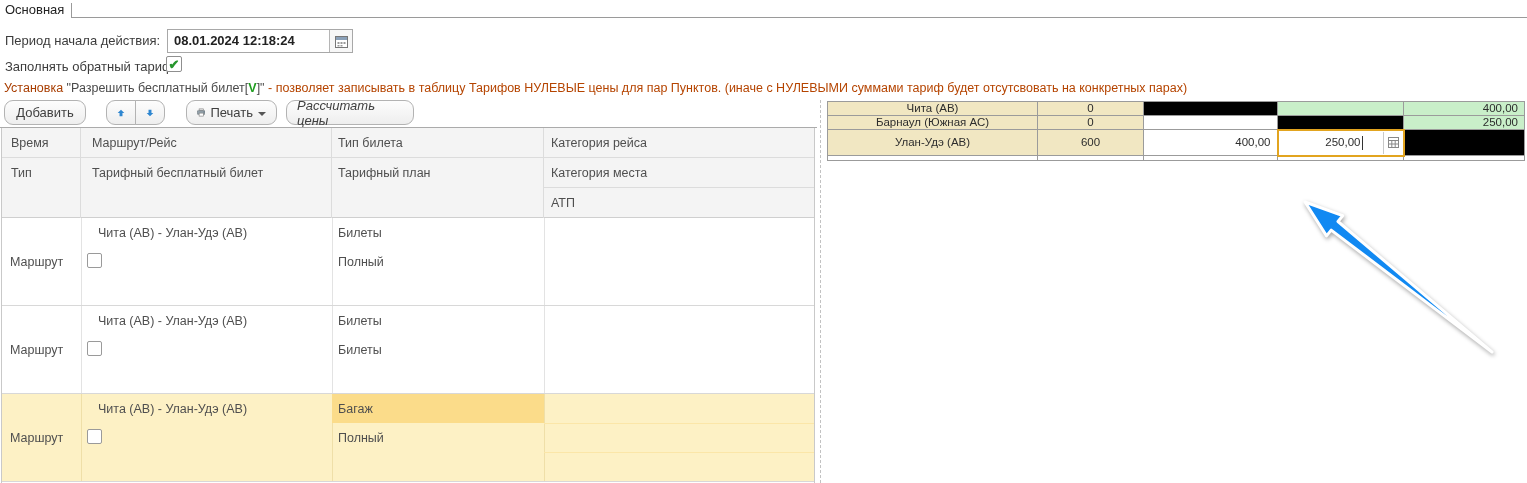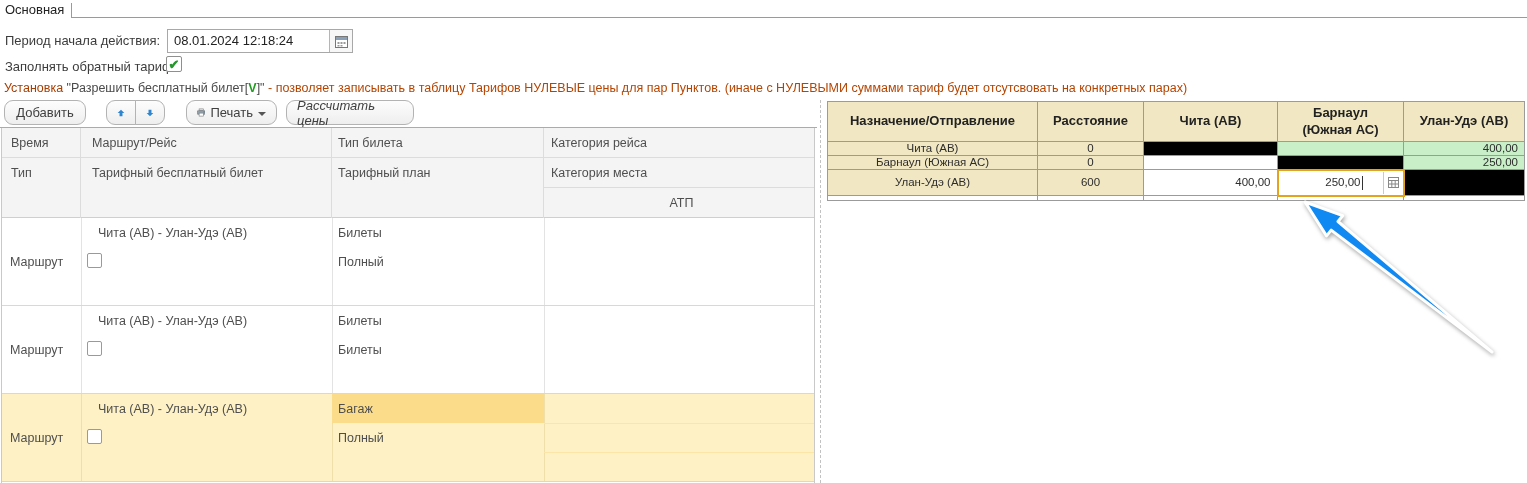--- a/index.html
+++ b/index.html
@@ -7,21 +7,21 @@
   body { font-family:"Liberation Sans", sans-serif; }
   .screen { position:relative; width:1527px; height:483px; background:#fff; overflow:hidden; font-size:13px; color:#3c3c3c; }
 
   
   .tab-label { position:absolute; left:5px; top:2px; font-size:13px; color:#222; }
   .tab-line  { position:absolute; top:17px; left:71px; right:0; border-top:1px solid #9a9a9a; }
   .tab-tick  { position:absolute; left:71px; top:3px; height:15px; border-left:1px solid #9a9a9a; }
 
   
   .lbl-period { position:absolute; left:5px; top:33px; }
-  .date-group { position:absolute; left:167px; top:29px; width:186px; height:24px; border:1px solid #a8a8a8; background:#fff; display:flex; }
+  .date-group { position:absolute; left:167px; top:29px; width:186px; height:24px; border:1px solid #a8a8a8; background:#fff; display:flex;font-weight:bold; }
   .date-input { flex:1; padding:3px 0 0 6px; font-size:13px; color:#222; white-space:nowrap; overflow:hidden; }
   .cal-btn { width:23px; border-left:1px solid #b5b5b5; background:#f7f7f7; display:flex; align-items:center; justify-content:center; cursor:pointer; }
 
   
   .lbl-reverse { position:absolute; left:5px; top:59px; }
   .chk { position:absolute; left:166px; top:56px; width:16px; height:16px; border:1px solid #8f8f8f; border-radius:2px; background:#fff; display:flex; align-items:center; justify-content:center; }
   .chk span { color:#27962d; font-size:13px; font-weight:bold; line-height:1; }
 
   
   .notice { position:absolute; left:4px; top:81px; font-size:12.5px; white-space:nowrap; }
@@ -47,21 +47,21 @@
   .hc { position:absolute; border-right:1px solid #dcdcdc; border-bottom:1px solid #dcdcdc; padding:8px 4px 0 9px; overflow:hidden; }
   .hc.nb { border-bottom:none; }
   .h-c1r1 { left:0;   top:0;   width:79px;  height:30px; }
   .h-c1r2 { left:0;   top:30px; width:79px; height:60px; }
   .h-c2r1 { left:79px; top:0;   width:251px; height:30px; padding-left:11px; }
   .h-c2r2 { left:79px; top:30px; width:251px; height:60px; padding-left:11px; }
   .h-c3r1 { left:330px; top:0;   width:212px; height:30px; padding-left:6px; }
   .h-c3r2 { left:330px; top:30px; width:212px; height:60px; padding-left:6px; }
   .h-c4r1 { left:542px; top:0;    width:272px; height:30px; padding-left:7px; border-right:none; }
   .h-c4r2 { left:542px; top:30px; width:272px; height:30px; padding-left:7px; border-right:none; }
-  .h-c4r3 { left:542px; top:60px; width:272px; height:30px; padding-left:7px; border-right:none;text-align:center; }
+  .h-c4r3 { left:542px; top:60px; width:272px; height:30px; padding-left:7px; border-right:none; }
 
   .grp { position:relative; height:88px; border-bottom:1px solid #d8d8d8; background:#fff; }
   .grp.hl { background:#fdf1c5; }
   .vl { position:absolute; top:0; bottom:0; border-left:1px solid #e3e3e3; }
   .vl1 { left:79px; } .vl2 { left:330px; } .vl3 { left:542px; }
   .grp.hl .vl { border-left-color:#efdfa8; }
   .g-route { position:absolute; left:96px; top:8px; }
   .g-type  { position:absolute; left:8px;  top:37px; }
   .g-plan  { position:absolute; left:336px; top:37px; }
   .g-ticket{ position:absolute; left:330px; top:0; width:212px; height:29px; padding:8px 0 0 6px; }
@@ -215,27 +215,20 @@
 
   <table class="mx">
     <colgroup>
         <col style="width:210px">
         <col style="width:106px">
         <col style="width:134px">
         <col style="width:126px">
         <col style="width:121px">
       </colgroup>
     <tbody>
-        <tr>
-      <th class="first">Назначение/Отправление</th>
-      <th>Расстояние</th>
-      <th>Чита (АВ)</th>
-      <th>Барнаул (Южная АС)</th>
-      <th>Улан-Удэ (АВ)</th>
-    </tr>
     <tr>
       <td class="m-lbl">Чита (АВ)</td>
       <td class="m-dist">0</td>
       <td class="m-black"></td>
       <td class="m-green"></td>
       <td class="m-green">400,00</td>
     </tr>
     <tr>
       <td class="m-lbl">Барнаул (Южная АС)</td>
       <td class="m-dist">0</td>

